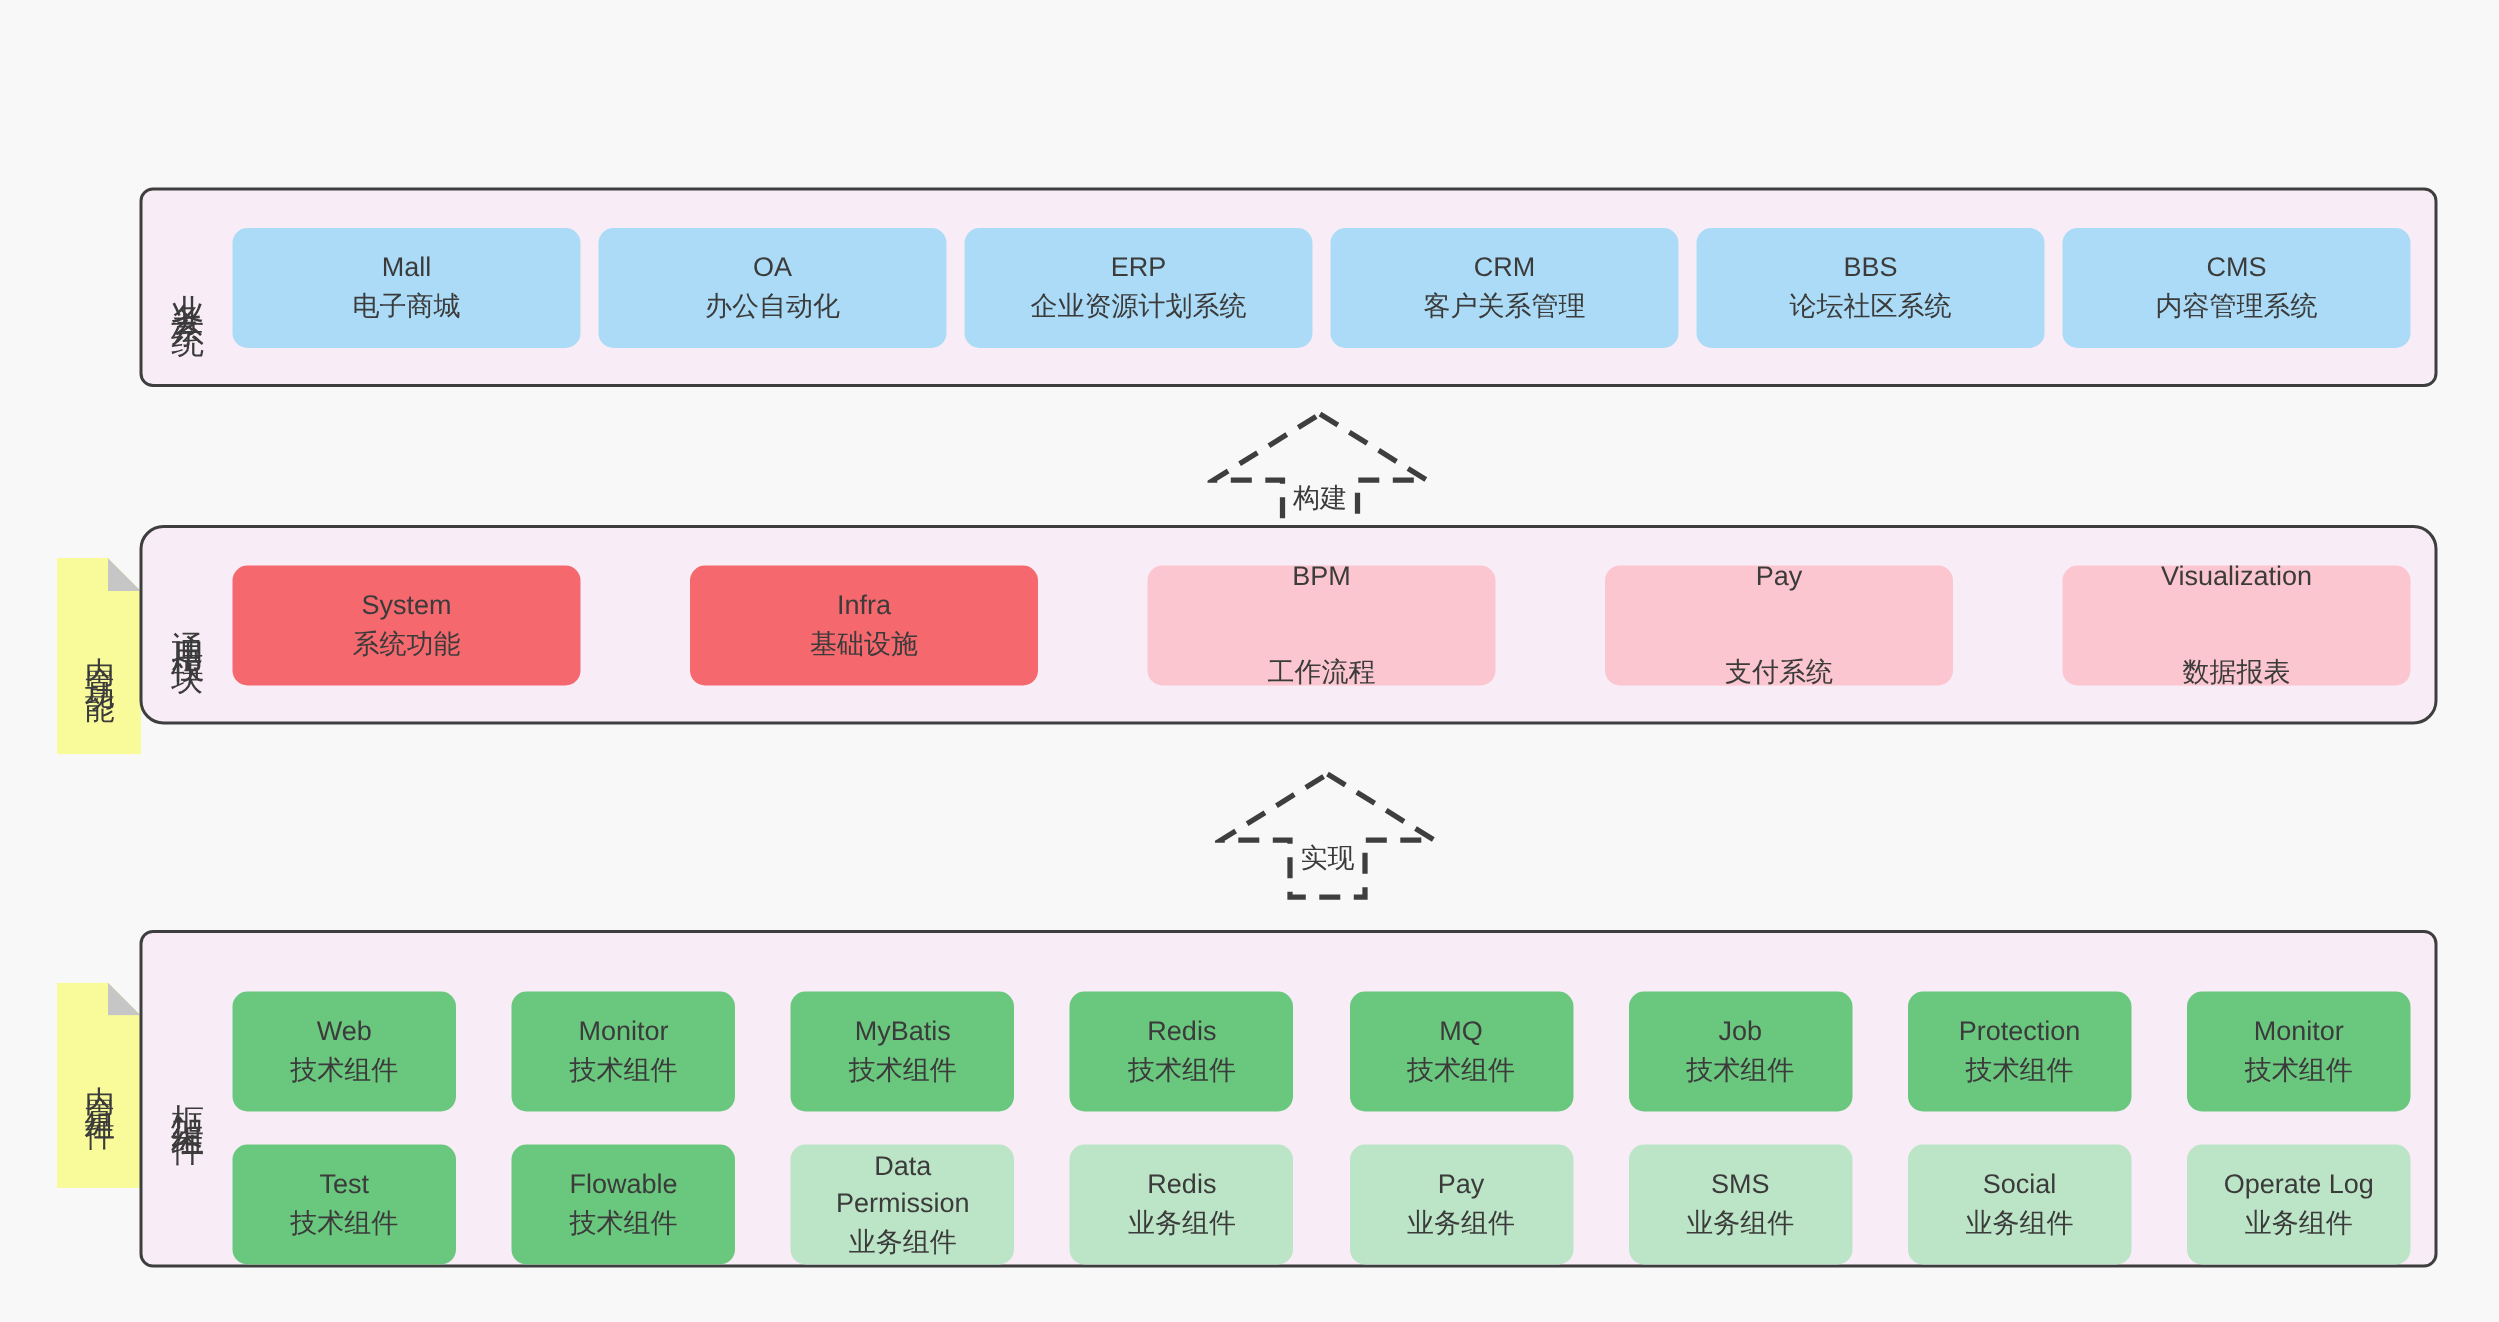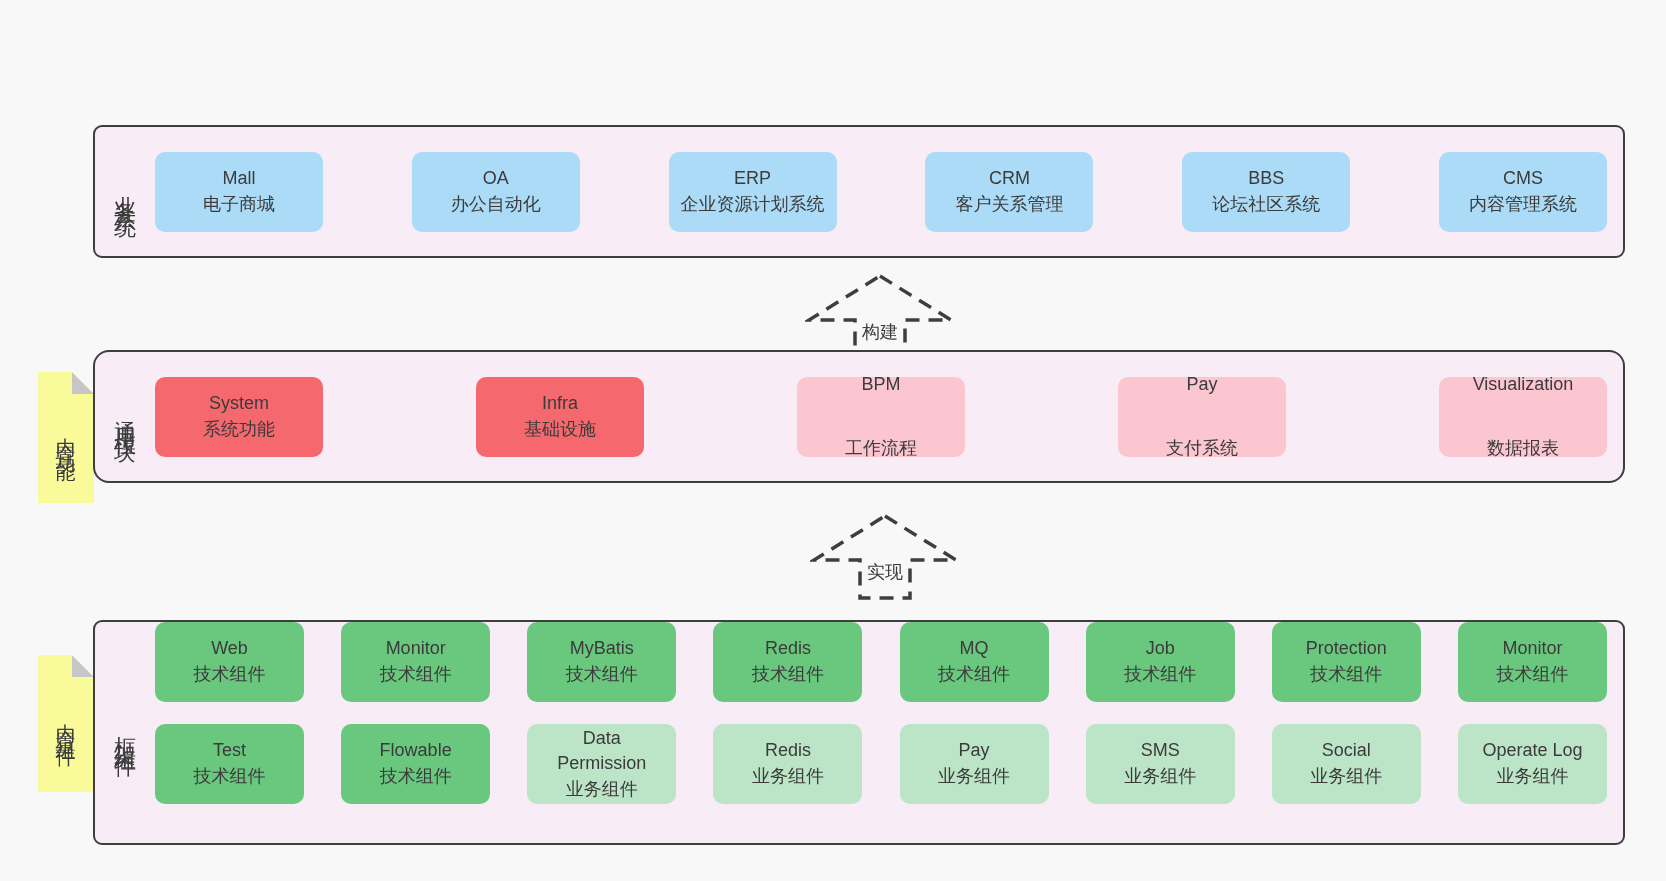--- a/index.html
+++ b/index.html
@@ -29,30 +29,30 @@
     writing-mode:vertical-rl; text-orientation:upright;
     font-size:22px; letter-spacing:.3em; line-height:1;
     color: var(--text, #3b3b3b);
   }
   .panel-content {
     flex:1; display:flex; align-items:center;
     justify-content:space-between; padding-right:16px;
   }
   .rows {
     flex:1; display:flex; flex-direction:column;
-    justify-content:flex-start; gap:22px; padding-right:16px;
+    justify-content:flex-end; gap:22px; padding-right:16px;
   }
   .row { display:flex; justify-content:space-between; }
   .box {
     height:80px; border-radius:10px;
     display:flex; flex-direction:column;
     align-items:center; justify-content:center;
     text-align:center; font-size:18px; line-height:1.42;
   }
-  .panel-content > .box { width:168px; }
+  .panel-content > .box { width:232px; }
   .row > .box { width:149px; padding:0 12px; }
   .blue       { background: var(--blue, #abdbf6); }
   .red        { background: var(--red, #f5686d); }
   .pink       { background: var(--pink, #fbc6d0); gap: 38px; }
   .green      { background: var(--green, #6ac77e); }
   .lightgreen { background: var(--light-green, #bce4c6); }
 
   .arrow { position:absolute; width:150px; height:90px; z-index:1; }
   .arrow svg { display:block; width:100%; height:100%; }
   .arrow polygon {

